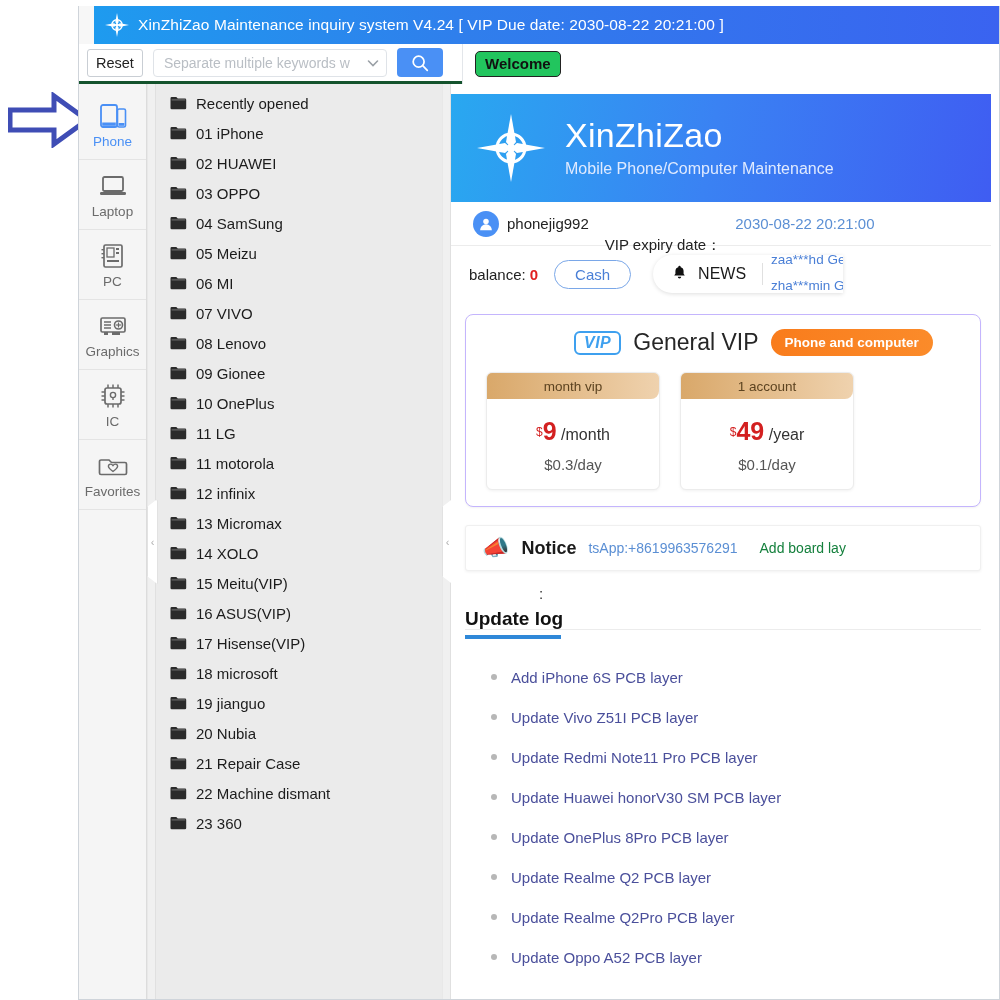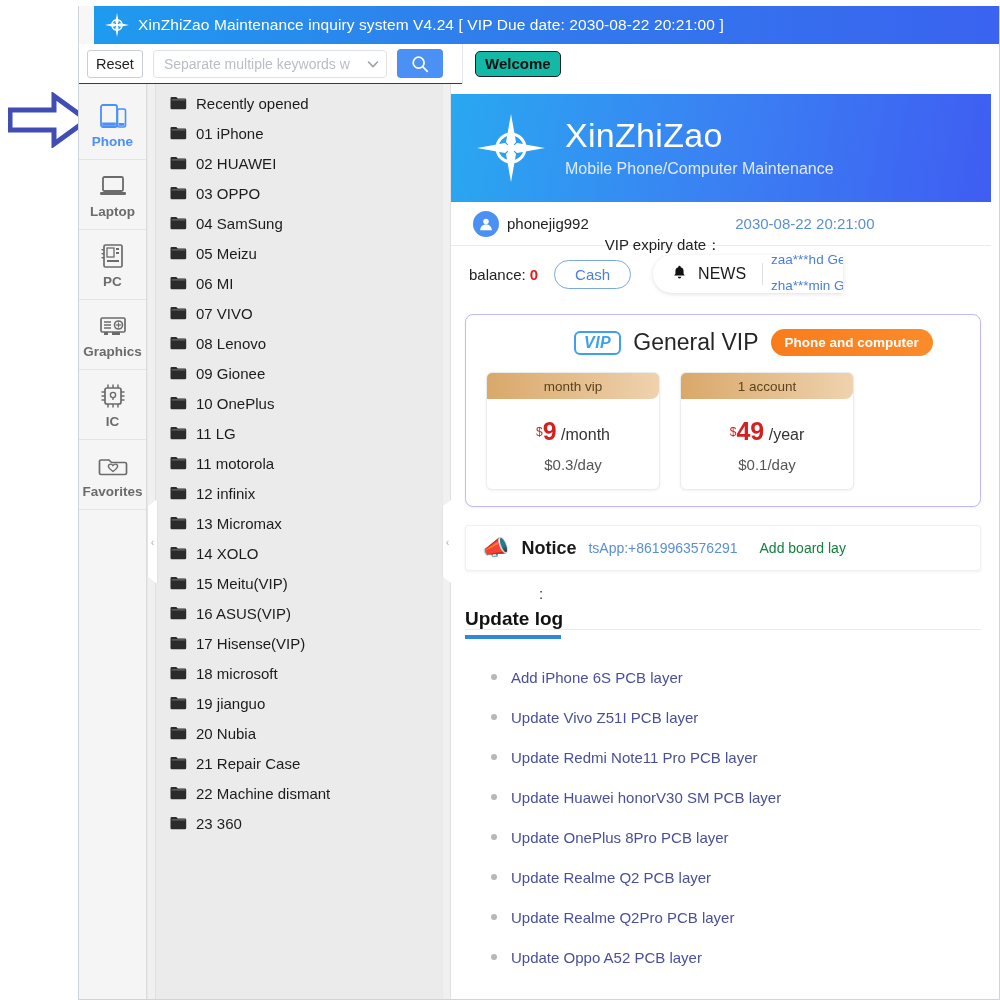--- a/index.html
+++ b/index.html
@@ -40,21 +40,21 @@
     font-size: 15.5px; color: #ffffff; white-space: nowrap;
     letter-spacing: .1px;
   }
 
   
   .toolbar {
     flex: 0 0 40px; height: 40px;
     background: #ffffff;
     display: flex; align-items: center;
     padding: 0 8px;
-    border-bottom: 1px solid #14532d;
+    border-bottom: 3px solid #14532d;
     position: relative;
   }
   .btn-reset {
     height: 28px; min-width: 52px;
     border: 1px solid #c9ced4; border-radius: 3px;
     background: #ffffff; color: #222;
     font-size: 14.5px; font-family: "Liberation Sans", sans-serif;
     display: flex; align-items: center; justify-content: center;
     padding: 0 8px; cursor: pointer;
   }
@@ -83,42 +83,42 @@
 
   
   .tabstrip {
     position: absolute; left: 383px; top: 0; right: 0; height: 40px;
     background: #ffffff;
     display: flex; align-items: center; padding-left: 12px;
     border-left: 1px solid #e3e6ea;
   }
   .tab {
     border: 1px solid #222; border-radius: 5px;
-    background: #14b8a6; color:#111;
+    background: #22c55e; color:#111;
     font-size: 15px; font-weight: bold;
     padding: 3px 9px 4px; cursor: pointer;
   }
 
   
   .body-row { flex: 1 1 auto; display: flex; min-height: 0; }
 
   
   .rail {
     flex: 0 0 68px; width: 68px;
     background: #f5f5f5;
     border-right: 1px solid #dcdcdc;
     padding-top: 6px;
   }
   .rail-item {
     height: 70px; display: flex; flex-direction: column;
     align-items: center; justify-content: center;
     border-bottom: 1px solid #e4e4e4;
     cursor: pointer; gap: 3px;
   }
-  .rail-item .lbl { font-size: 13.5px; color: #6b6b6b; font-weight: bold; }
+  .rail-item .lbl { font-size: 13.5px; color: #6b6b6b; }
   .rail-item.active .lbl { color: #4a90f5; }
   .rail-icon { width: 30px; height: 30px; display:block; }
 
   
   .splitter {
     flex: 0 0 9px; width: 9px; background: #f0f0f0;
     border-right: 1px solid #e0e0e0; border-left: 1px solid #e8e8e8;
     position: relative; cursor: col-resize;
   }
   .splitter .grip {

